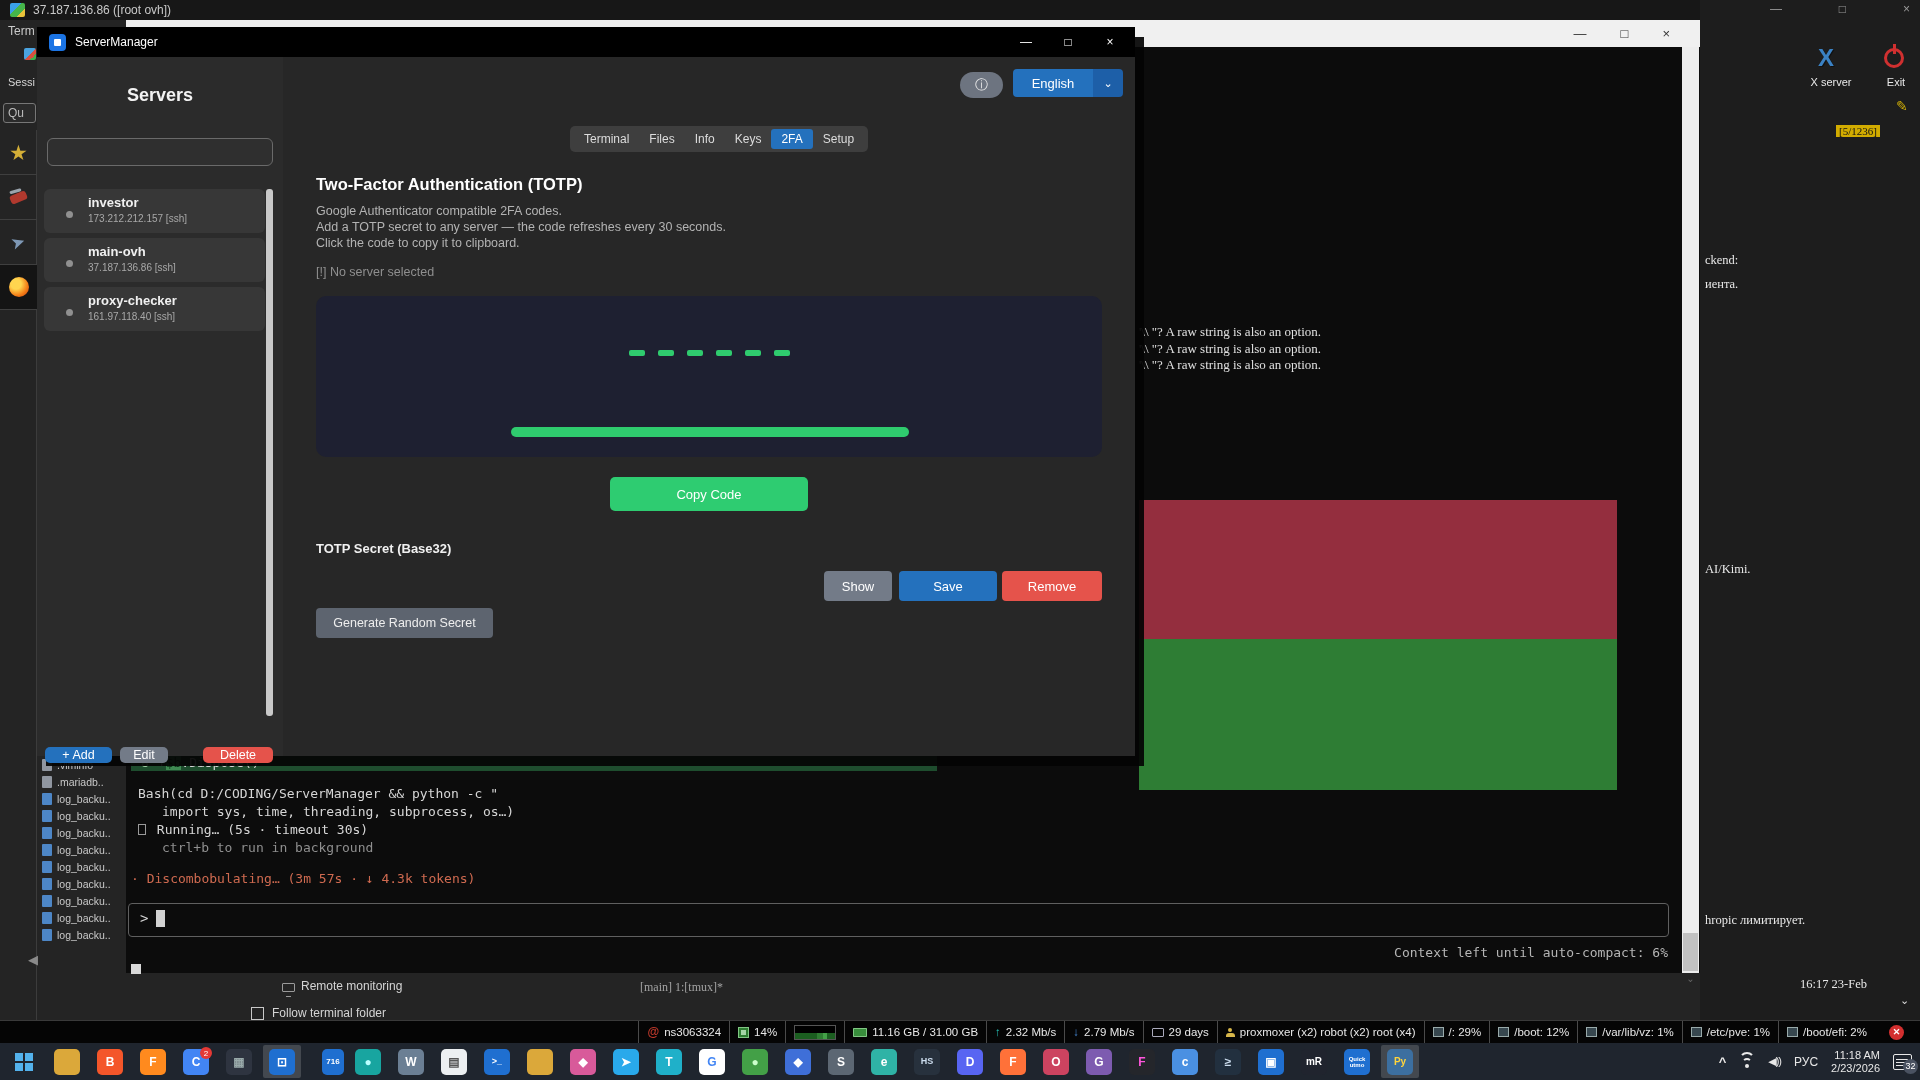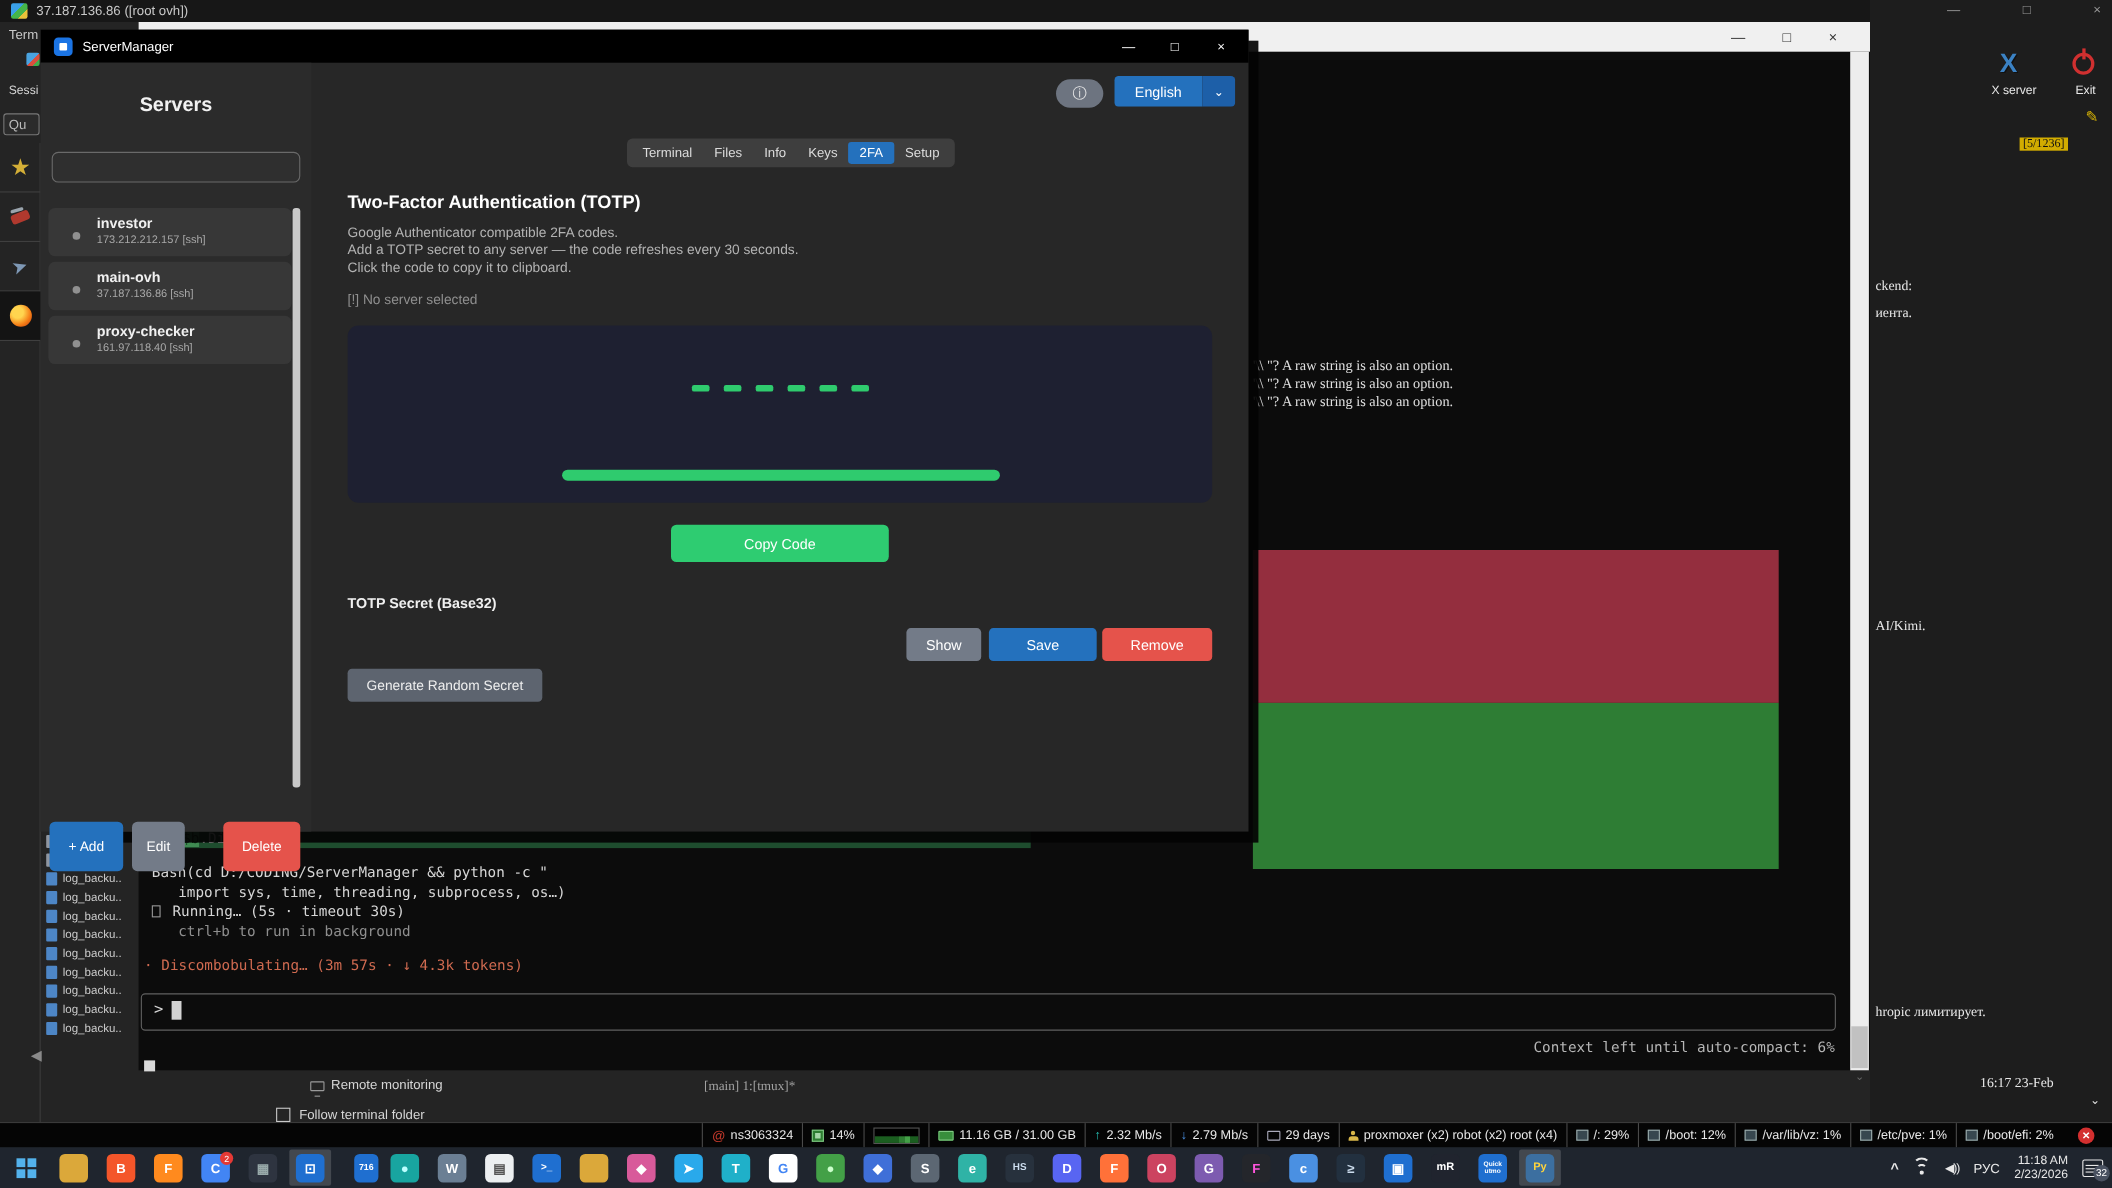--- a/index.html
+++ b/index.html
@@ -110,21 +110,21 @@
   
   #sm-side{left:0;top:30px;width:246px;height:699px;background:#2b2b2b}
   #sm-side-head{left:0;top:28px;width:246px;text-align:center;color:#f2f2f2;font-weight:bold;font-size:18px}
   #sm-search{left:10px;top:81px;width:226px;height:28px;background:#2f2f2f;border:1px solid #6a6a6a;border-radius:6px;color:#ddd;padding:0 8px;font-size:12px}
   #sm-list{left:7px;top:132px;width:221px;display:flex;flex-direction:column;gap:5px}
   .srv{height:44px;background:#373737;border-radius:6px;position:relative;padding:6px 8px 0 44px}
   .srv .dot{position:absolute;left:22px;top:22px;width:7px;height:7px;border-radius:50%;background:#909090}
   .srv .nm{color:#f0f0f0;font-weight:bold;font-size:13px}
   .srv .ad{color:#a8a8a8;font-size:10px;margin-top:3px}
   #sm-side-scroll{left:229px;top:132px;width:7px;height:527px;background:#c9c9c9;border-radius:3px}
-  .sm-btn{position:absolute;top:690px;height:45px;border-radius:5px;color:#fff;font-size:12.5px;display:flex;align-items:center;justify-content:center}
+  .sm-btn{position:absolute;top:690px;height:16px;border-radius:5px;color:#fff;font-size:12.5px;display:flex;align-items:center;justify-content:center}
   
   #sm-info{left:923px;top:45px;width:43px;height:26px;border-radius:13px;background:#6d7480;color:#e8e8e8;font-size:13px}
   #sm-lang{left:976px;top:42px;width:110px;height:28px;border-radius:4px;overflow:hidden;display:flex}
   #sm-lang .lab{flex:1;background:#2471bd;color:#fff;font-size:13px;display:flex;align-items:center;justify-content:center}
   #sm-lang .chev{width:30px;background:#1d5fa8;color:#fff;font-size:11px;display:flex;align-items:center;justify-content:center}
   #sm-tabs{left:533px;top:99px;height:26px;background:#3e3e3e;border-radius:5px;display:flex;align-items:center;padding:0 4px}
   .tab{padding:3px 10px;color:#dcdcdc;font-size:12px;border-radius:3px}
   .tab.active{background:#2471bd;color:#fff}
   #sm-h1{left:279px;top:148px;color:#fff;font-weight:bold;font-size:16.5px}
   #sm-desc{left:279px;top:176px;color:#b3b3b3;font-size:12.5px;line-height:16px}

